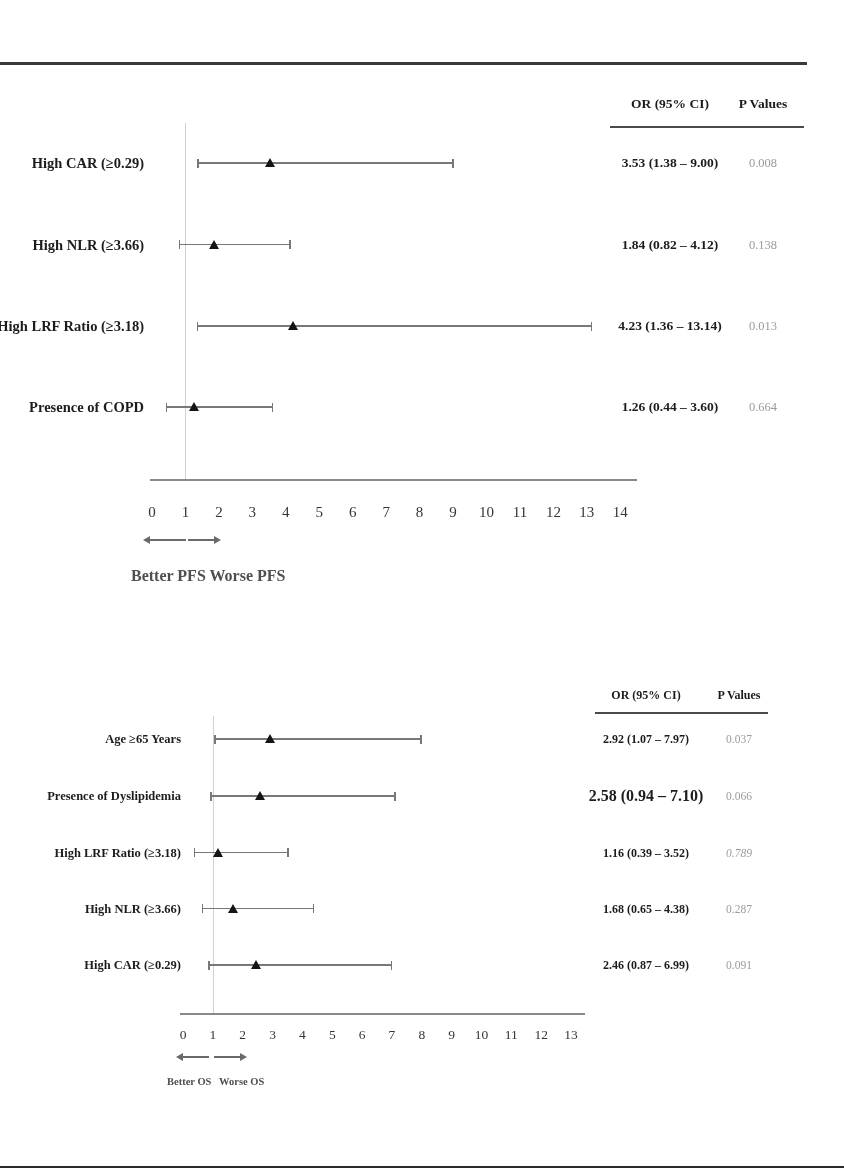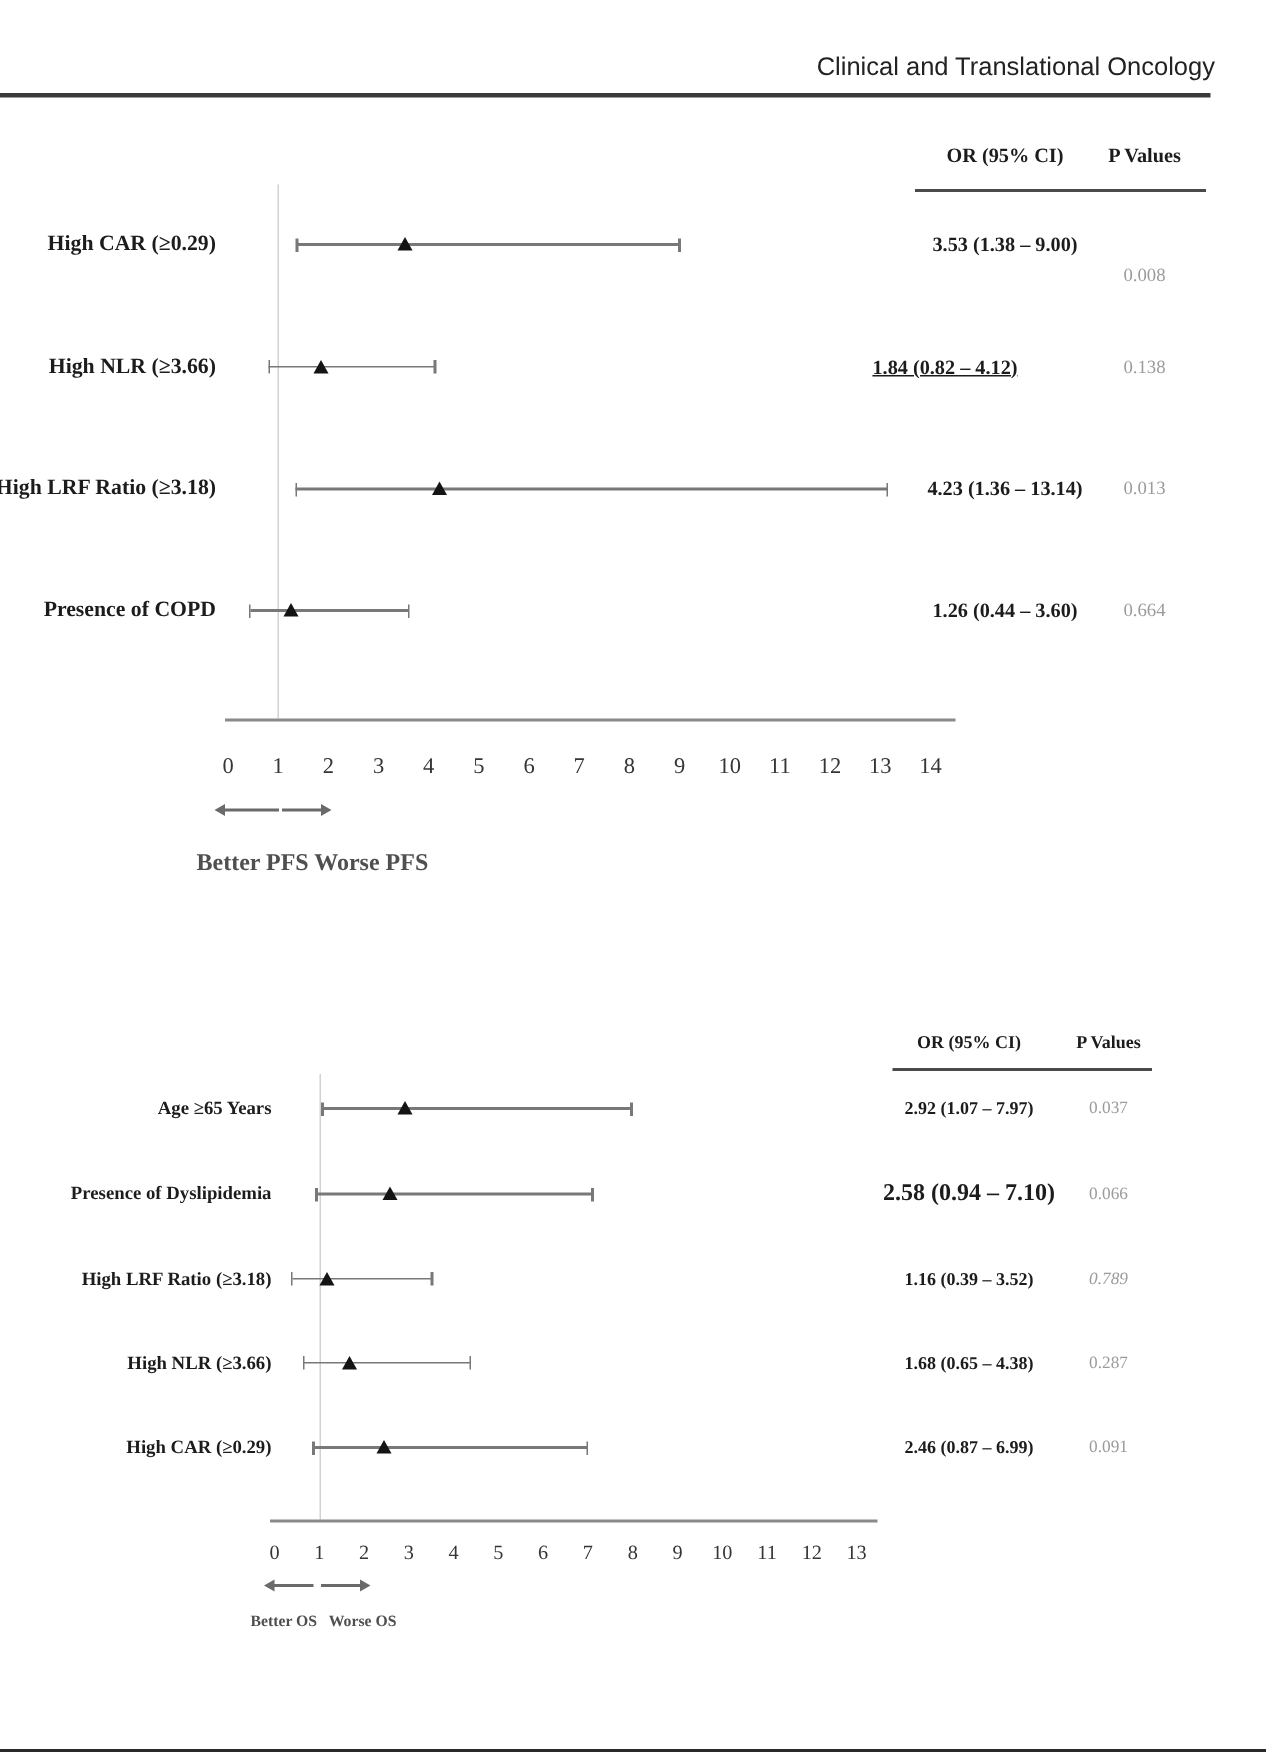--- a/index.html
+++ b/index.html
@@ -19,40 +19,39 @@
         font-weight:bold;color:#1c1c1c;}
   .bold{font-weight:bold;color:#1c1c1c;}
   .pval{color:#9b9b9b;}
   .tick{color:#353535;}
   .dir{position:absolute;font-weight:bold;color:#4f4f4f;white-space:pre;}
 </style>
 </head>
 <body>
 
 <div id="canvas">
-  <div class="journal">Clinical and Translational Oncology</div>
   <div class="top-rule"></div>
   <div id="plots">
       <div class="ctr bold" style="left: 670px; top: 104px; font-size: 13.5px;">OR (95% CI)</div>
       <div class="ctr bold" style="left: 763px; top: 104px; font-size: 13.5px;">P Values</div>
       <div class="abs" style="left: 610px; top: 126px; width: 194px; height: 2px; background: rgb(74, 74, 74);"></div>
       <div class="abs" style="left: 185.45px; top: 123px; width: 1px; height: 356px; background: rgb(210, 210, 210);"></div>
       <div class="rlab" style="left: -176px; width: 320px; top: 163px; font-size: 14.5px;">High CAR (≥0.29)</div>
       <div class="abs" style="left: 198.161px; top: 162.25px; width: 254.889px; height: 1.5px; background: rgb(120, 120, 120);"></div>
       <div class="abs" style="left: 197.411px; top: 158.5px; width: 1.5px; height: 9px; background: rgb(120, 120, 120);"></div>
       <div class="abs" style="left: 452.3px; top: 158.5px; width: 1.5px; height: 9px; background: rgb(120, 120, 120);"></div>
       <div class="abs" style="left: 265.079px; top: 158px; width: 0px; height: 0px; border-left: 5px solid transparent; border-right: 5px solid transparent; border-bottom: 9px solid rgb(20, 20, 20);"></div>
       <div class="ctr bold" style="left: 670px; top: 163px; font-size: 13.5px;">3.53 (1.38 – 9.00)</div>
-      <div class="ctr pval" style="left: 763px; top: 163px; font-size: 12.5px; margin-top: 21px;">0.008</div>
+      <div class="ctr pval" style="left: 763px; top: 163px; font-size: 12.5px;">0.008</div>
       <div class="rlab" style="left: -176px; width: 320px; top: 244.5px; font-size: 14.5px;">High NLR (≥3.66)</div>
       <div class="abs" style="left: 179.429px; top: 243.75px; width: 110.385px; height: 1.5px; background: rgb(120, 120, 120);"></div>
       <div class="abs" style="left: 178.679px; top: 240px; width: 1.5px; height: 9px; background: rgb(120, 120, 120);"></div>
       <div class="abs" style="left: 289.064px; top: 240px; width: 1.5px; height: 9px; background: rgb(120, 120, 120);"></div>
       <div class="abs" style="left: 208.548px; top: 239.5px; width: 0px; height: 0px; border-left: 5px solid transparent; border-right: 5px solid transparent; border-bottom: 9px solid rgb(20, 20, 20);"></div>
-      <div class="ctr bold" style="left: 630px; top: 244.5px; font-size: 13.5px; text-decoration: underline;">1.84 (0.82 – 4.12)</div>
+      <div class="ctr bold" style="left: 670px; top: 244.5px; font-size: 13.5px;">1.84 (0.82 – 4.12)</div>
       <div class="ctr pval" style="left: 763px; top: 244.5px; font-size: 12.5px;">0.138</div>
       <div class="rlab" style="left: -176px; width: 320px; top: 326px; font-size: 14.5px;">High LRF Ratio (≥3.18)</div>
       <div class="abs" style="left: 197.492px; top: 325.25px; width: 394.041px; height: 1.5px; background: rgb(120, 120, 120);"></div>
       <div class="abs" style="left: 196.742px; top: 321.5px; width: 1.5px; height: 9px; background: rgb(120, 120, 120);"></div>
       <div class="abs" style="left: 590.783px; top: 321.5px; width: 1.5px; height: 9px; background: rgb(120, 120, 120);"></div>
       <div class="abs" style="left: 288.493px; top: 321px; width: 0px; height: 0px; border-left: 5px solid transparent; border-right: 5px solid transparent; border-bottom: 9px solid rgb(20, 20, 20);"></div>
       <div class="ctr bold" style="left: 670px; top: 326px; font-size: 13.5px;">4.23 (1.36 – 13.14)</div>
       <div class="ctr pval" style="left: 763px; top: 326px; font-size: 12.5px;">0.013</div>
       <div class="rlab" style="left: -176px; width: 320px; top: 407px; font-size: 14.5px;">Presence of COPD</div>
       <div class="abs" style="left: 166.718px; top: 406.25px; width: 105.702px; height: 1.5px; background: rgb(120, 120, 120);"></div>

